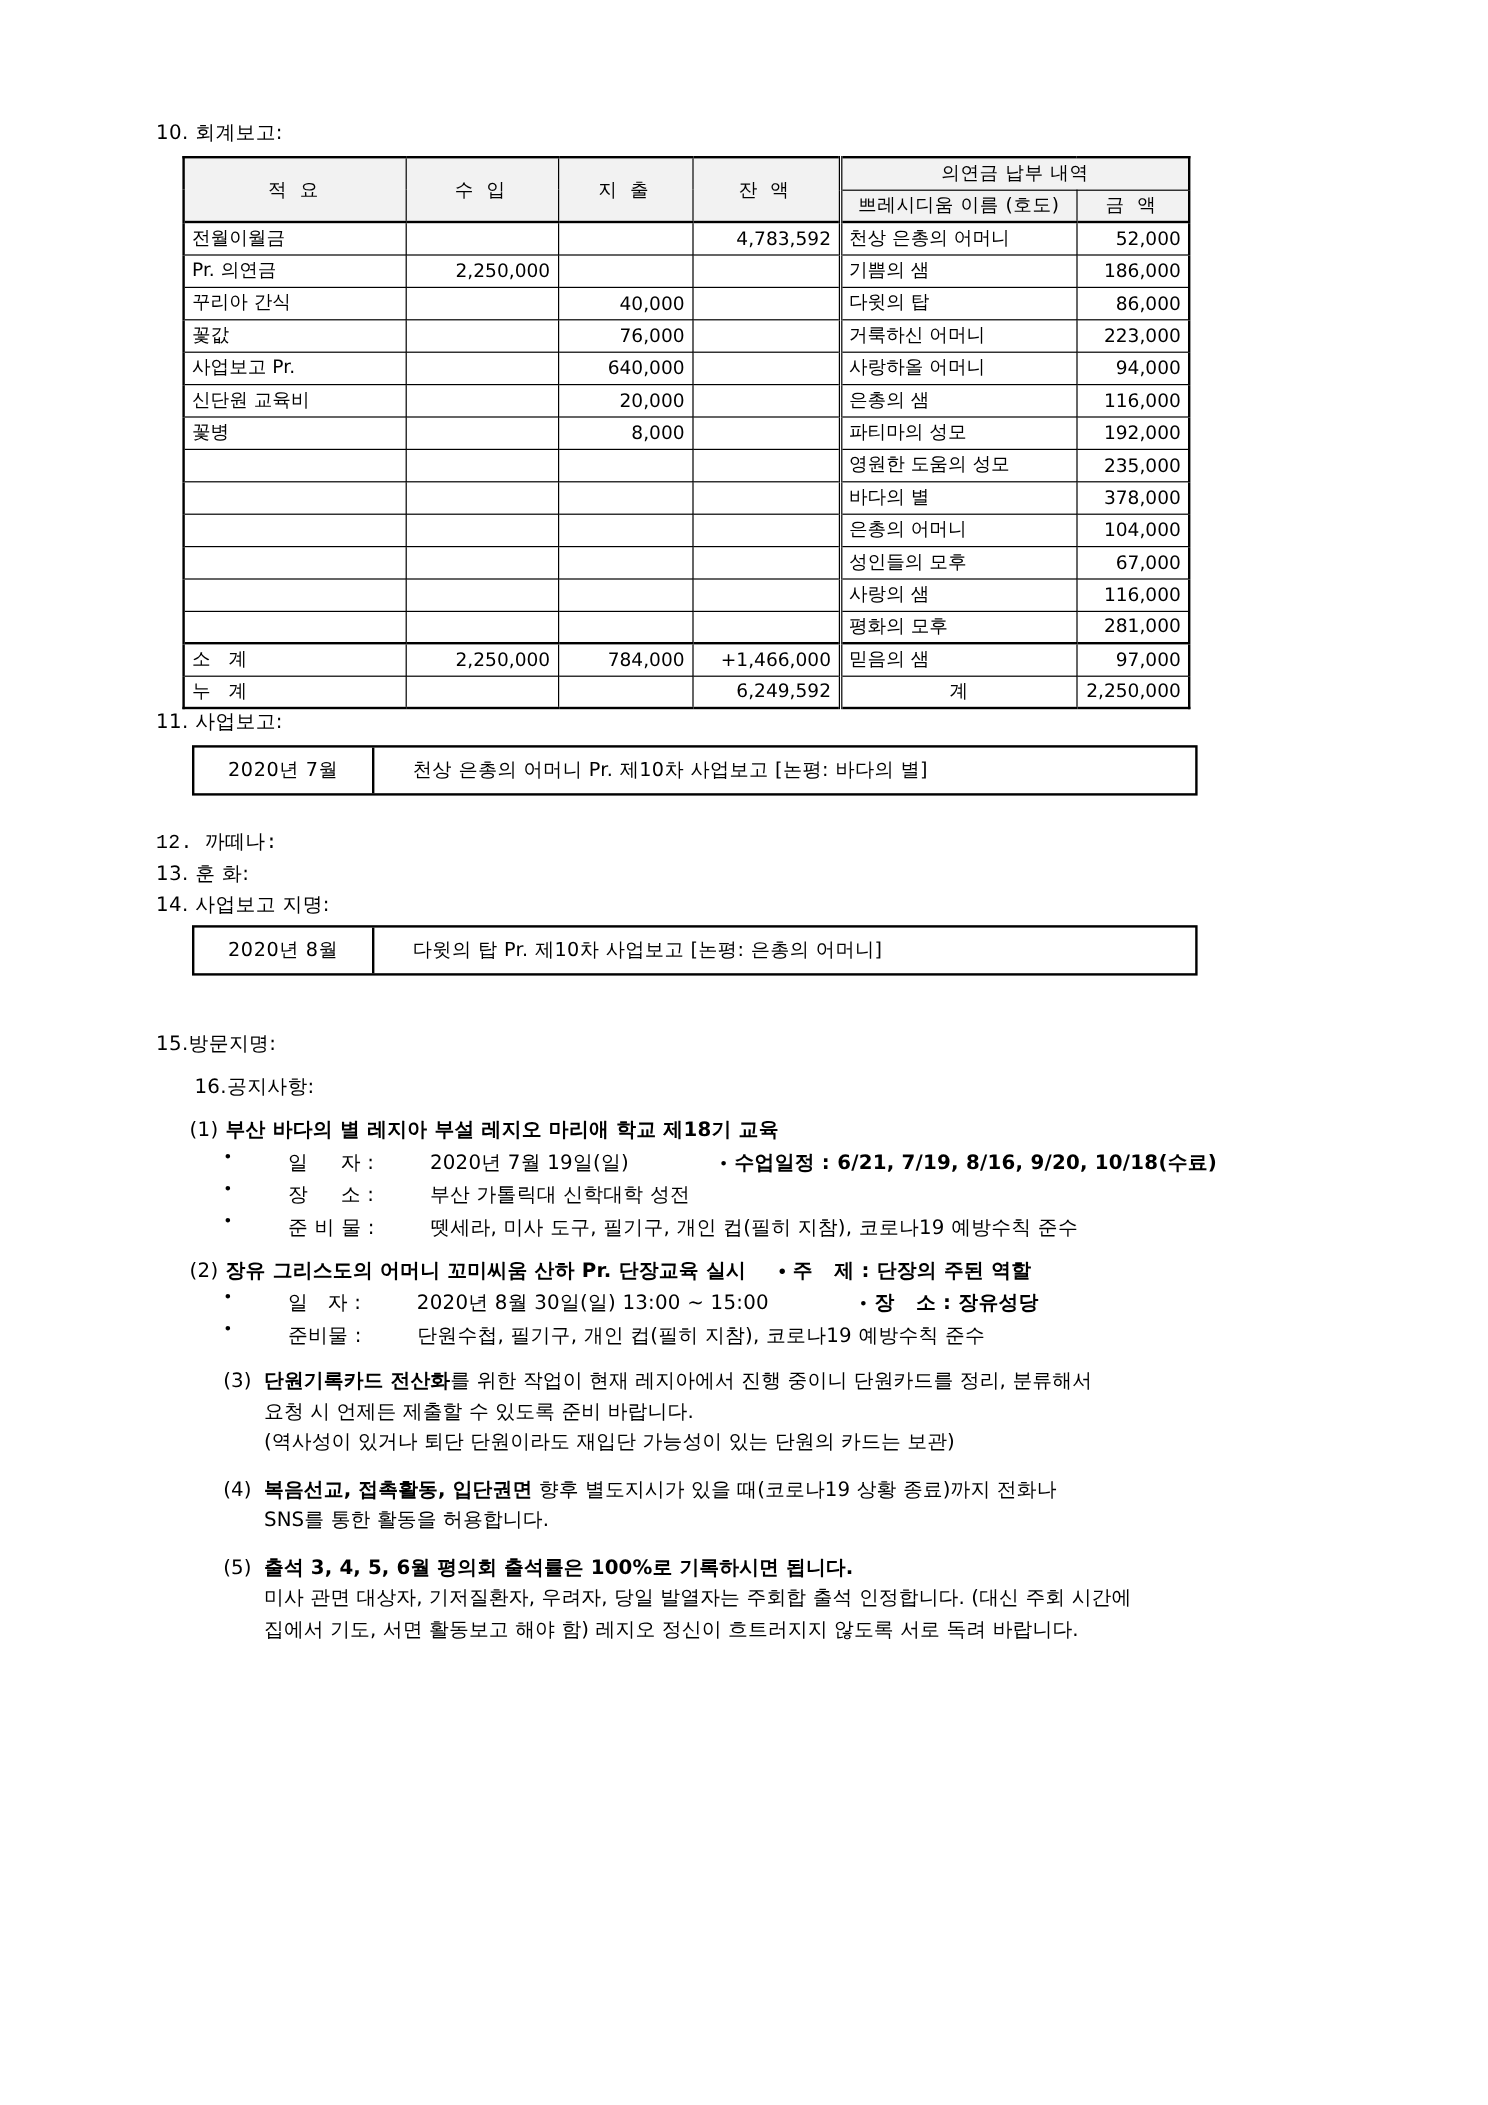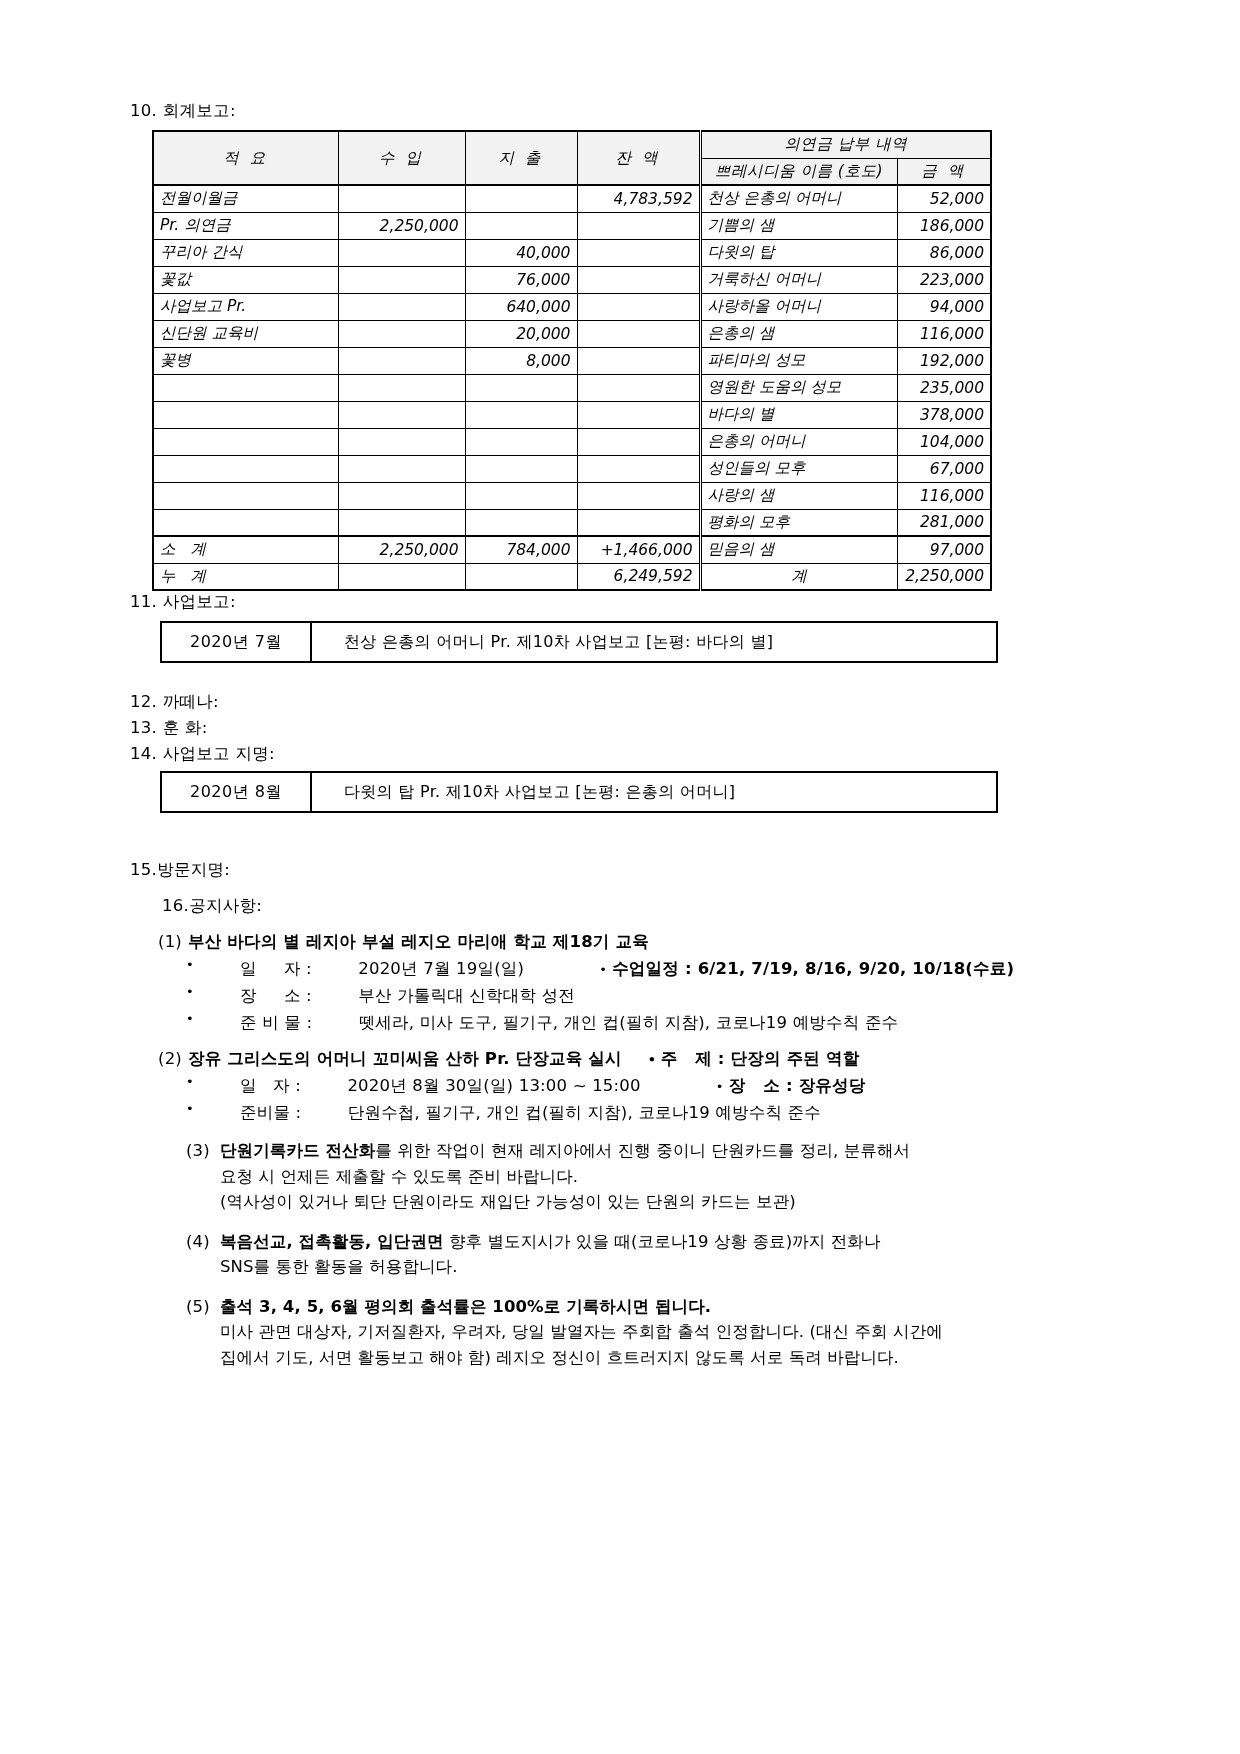--- a/index.html
+++ b/index.html
@@ -29,21 +29,20 @@
   }
   .sec-head.tight { margin-bottom: 4px; }
 
   
   table.acct {
     border-collapse: collapse;
     table-layout: fixed;
     width: 838px;
     margin: 4px 0 0 22px;
     font-size: 15.5px;
-    font-style: italic;
   }
   table.acct td, table.acct th {
     border: 1px solid #000;
     padding: 2px 6px;
     height: 27px;
     font-weight: normal;
     vertical-align: middle;
     white-space: nowrap;
     overflow: hidden;
   }
@@ -280,21 +279,21 @@
         </tr>
       </tbody>
   </table>
 
   <div class="sec-head" style="">11. 사업보고:</div>
   <div class="linebox">
     <div class="lb-date">2020년 7월</div>
     <div class="lb-body">천상 은총의 어머니 Pr. 제10차 사업보고  [논평: 바다의 별]</div>
   </div>
 
-  <div class="sec-head tight" style="margin-top:28px;">12. 까떼나:</div>
+  <div class="sec-head tight" style="margin-top:28px;font-family:Liberation Mono, monospace;">12. 까떼나:</div>
   <div class="sec-head tight">13. 훈  화:</div>
 
   <div class="sec-head tight">14. 사업보고 지명:</div>
   <div class="linebox">
     <div class="lb-date">2020년 8월</div>
     <div class="lb-body">다윗의 탑 Pr. 제10차 사업보고  [논평: 은총의 어머니]</div>
   </div>
 
   <div class="sec-head" style="margin-top:46px;">15.방문지명:</div>
   <div class="sec-head" style="margin-top:14px;margin-left:32px;">16.공지사항:</div>

